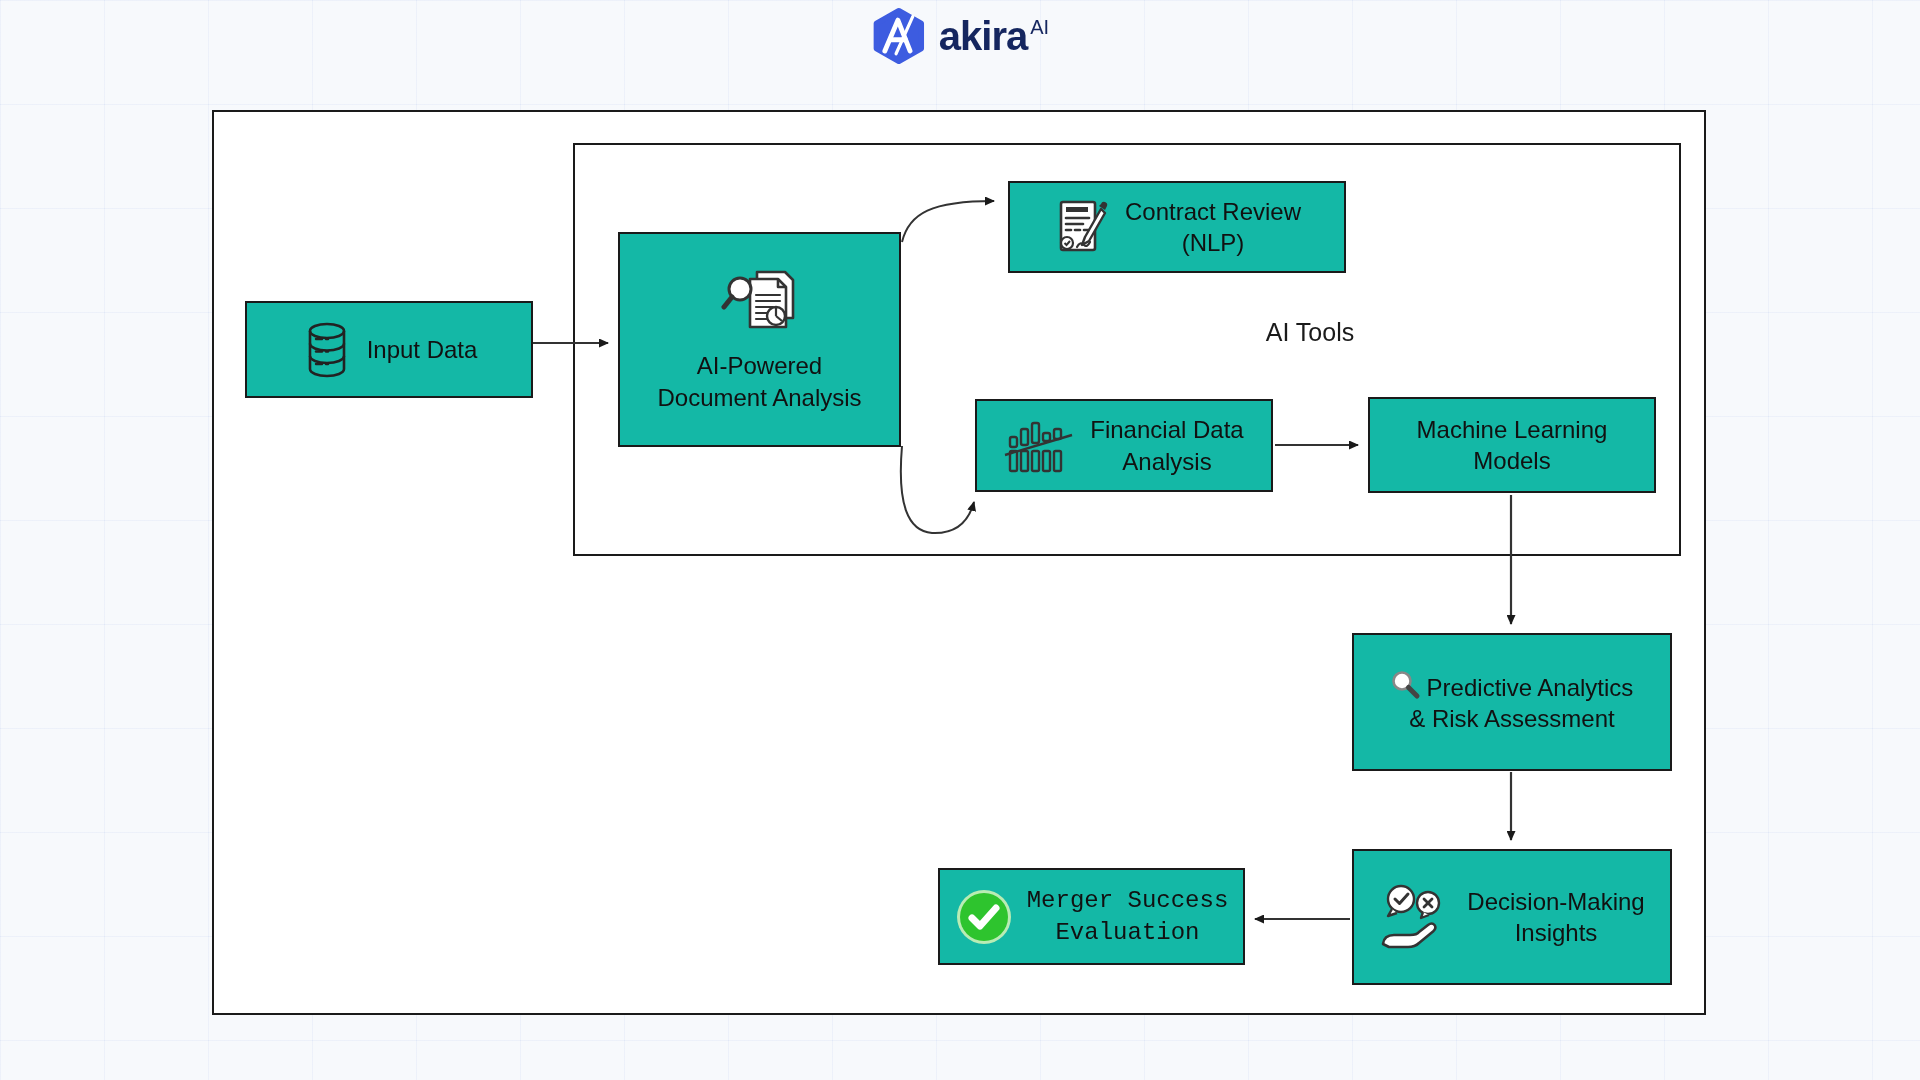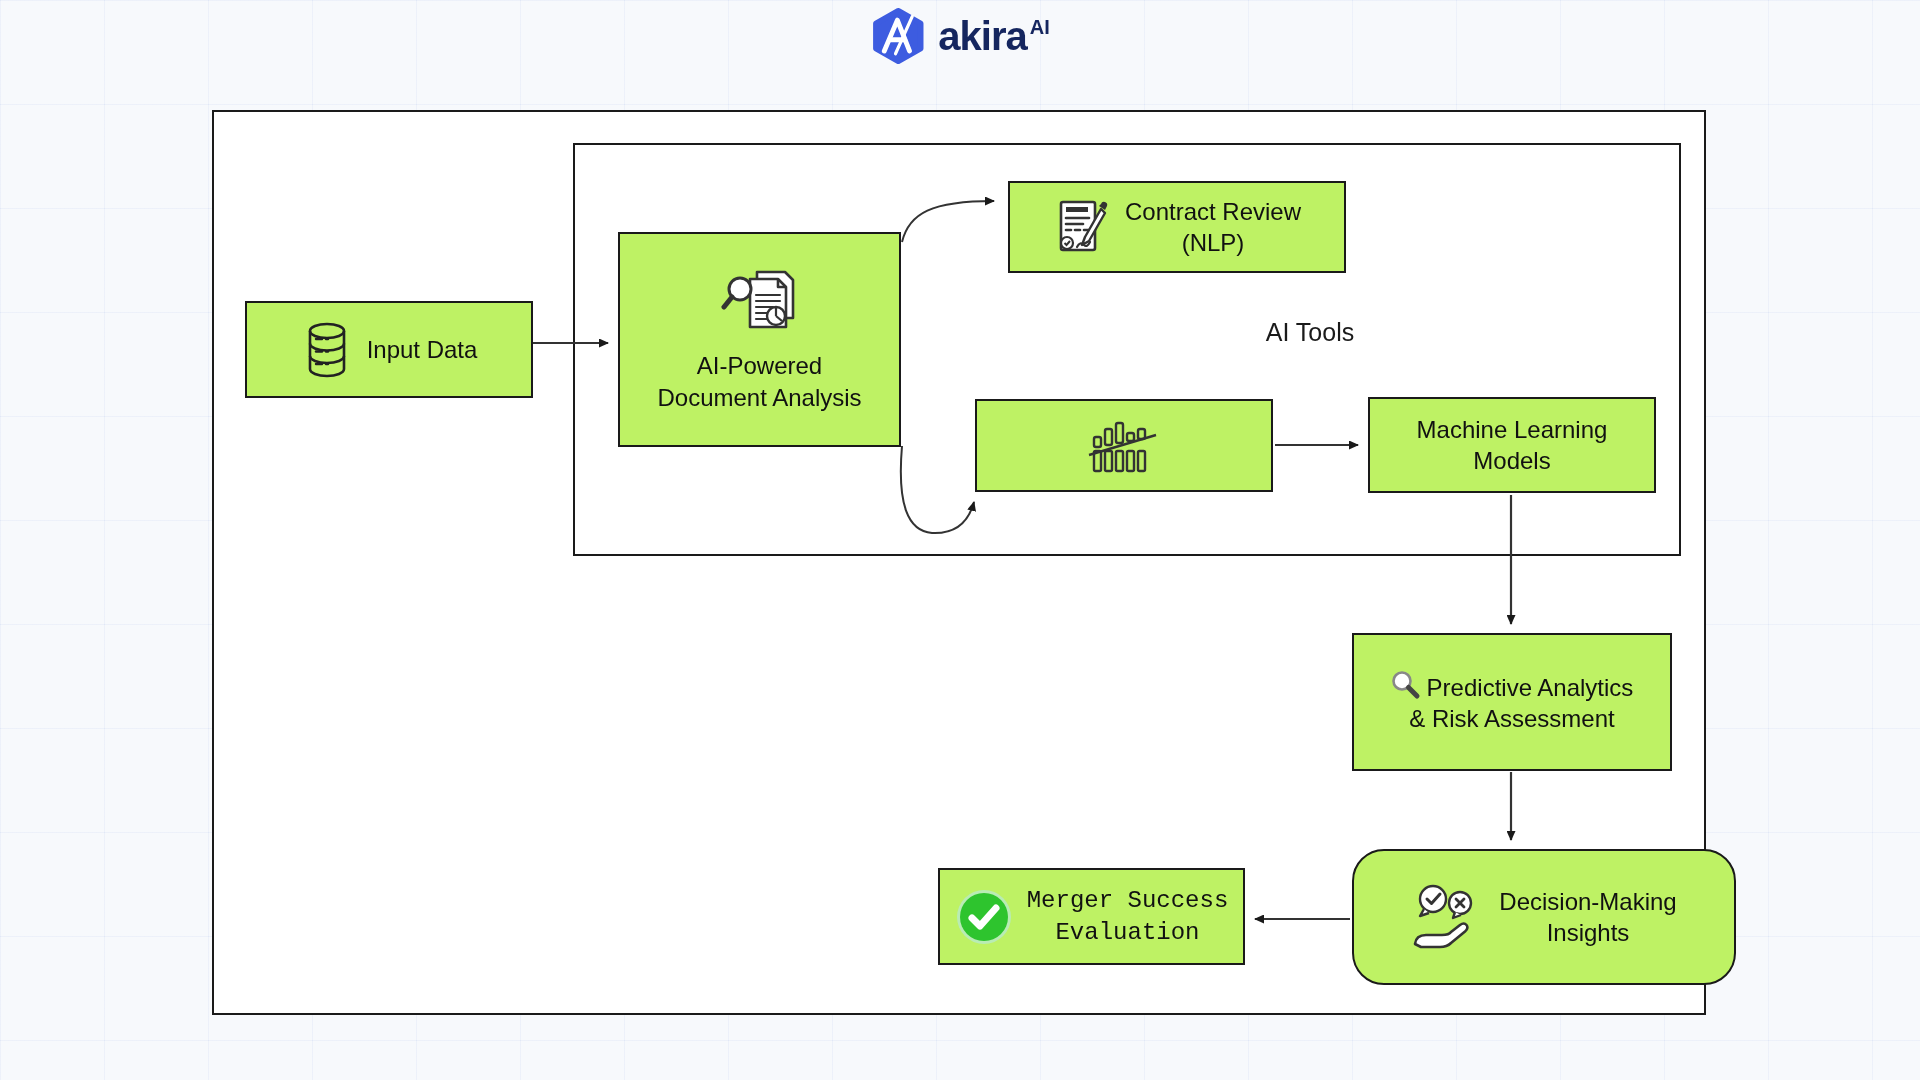--- a/index.html
+++ b/index.html
@@ -15,54 +15,54 @@
   }
   .stage{position:absolute;inset:0;}
 
   
   .logo{
     position:absolute;top:8px;left:50%;transform:translateX(-50%);
     display:flex;align-items:center;gap:12px;
   }
   .logo-mark{width:56px;height:56px;display:block;}
   .logo-text{font-size:40px;font-weight:bold;color:#15265f;letter-spacing:-1px;line-height:1;}
-  .logo-sup{font-size:20px;font-weight:bold;color:#15265f;position:relative;top:-16px;margin-left:3px;letter-spacing:0;}
+  .logo-sup{font-size:20px;font-weight:normal;color:#15265f;position:relative;top:-16px;margin-left:3px;letter-spacing:0;}
 
   
   .outer-frame{
     position:absolute;left:212px;top:110px;width:1494px;height:905px;
     background:#fff;border:2.5px solid #1a1a1a;box-sizing:border-box;
   }
   .inner-frame{
     position:absolute;left:573px;top:143px;width:1108px;height:413px;
     border:2.5px solid #1a1a1a;box-sizing:border-box;background:transparent;
   }
   .group-label{
     position:absolute;left:1205px;top:318px;width:210px;
     text-align:center;font-size:25px;color:#1a1a1a;
   }
 
   
   .node{
-    position:absolute;background:#bef264;border:2.5px solid #1a1a1a;box-sizing:border-box;
+    position:absolute;background:#14b8a6;border:2.5px solid #1a1a1a;box-sizing:border-box;
     display:flex;align-items:center;justify-content:center;
     font-size:24px;line-height:1.3;color:#111;text-align:center;
   }
   .node .hstack{display:flex;align-items:center;justify-content:center;gap:14px;padding:0 10px;}
   .node .vstack{display:flex;flex-direction:column;align-items:center;justify-content:center;gap:10px;}
   .node .lines{display:flex;flex-direction:column;}
   .icon{flex:0 0 auto;display:block;}
 
   .n-input{left:245px;top:301px;width:288px;height:97px;}
   .n-doc{left:618px;top:232px;width:283px;height:215px;}
   .n-contract{left:1008px;top:181px;width:338px;height:92px;}
   .n-financial{left:975px;top:399px;width:298px;height:93px;}
   .n-ml{left:1368px;top:397px;width:288px;height:96px;}
   .n-predictive{left:1352px;top:633px;width:320px;height:138px;}
-  .n-decision{left:1352px;top:849px;width:384px;height:136px;border-radius:32px;}
+  .n-decision{left:1352px;top:849px;width:320px;height:136px;}
   .n-merger{left:938px;top:868px;width:307px;height:97px;font-family:Liberation Mono, monospace;}
 
   .inline-icon{display:inline-block;vertical-align:-4px;margin-right:6px;}
 
   
   .wires{position:absolute;inset:0;pointer-events:none;}
 </style>
 </head>
 <body>
 
@@ -191,20 +191,24 @@
           <rect x="39" y="16" width="7" height="8" rx="2"></rect>
           <rect x="50" y="12" width="7" height="10" rx="2"></rect>
           <rect x="6" y="34" width="7" height="20" rx="1.5"></rect>
           <rect x="17" y="34" width="7" height="20" rx="1.5"></rect>
           <rect x="28" y="34" width="7" height="20" rx="1.5"></rect>
           <rect x="39" y="34" width="7" height="20" rx="1.5"></rect>
           <rect x="50" y="34" width="7" height="20" rx="1.5"></rect>
         </g>
         <line x1="1" y1="38" x2="68" y2="18" stroke="#333" stroke-width="2.4"></line>
       </svg>
+      <div class="lines">
+        <span>Financial Data</span>
+        <span>Analysis</span>
+      </div>
     </div>
   </div>
 
   <div class="node n-ml">
     <div class="lines">
       <span>Machine Learning</span>
       <span>Models</span>
     </div>
   </div>
 

